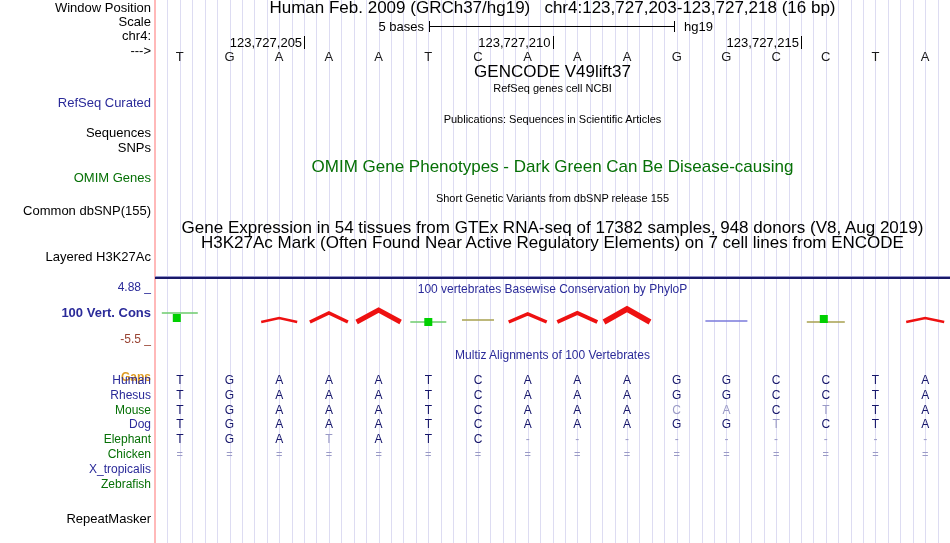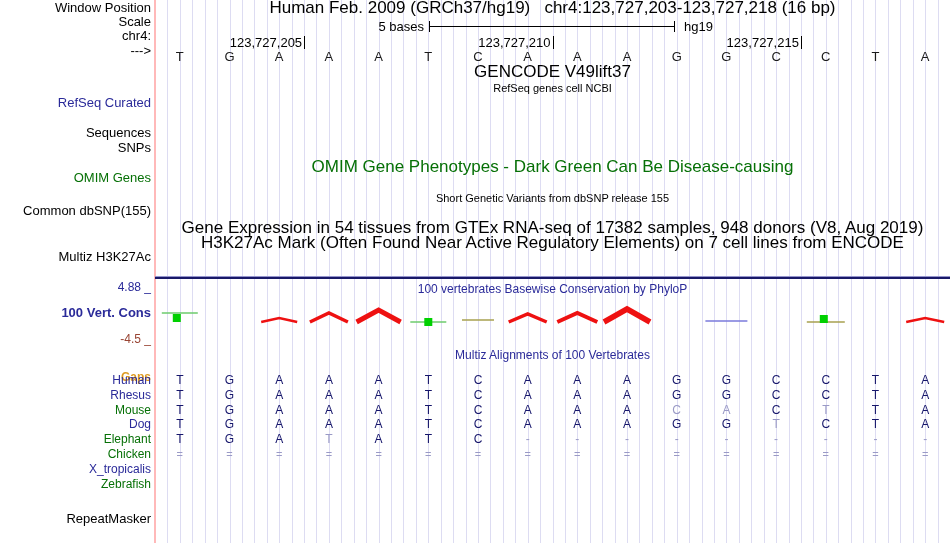--- a/index.html
+++ b/index.html
@@ -125,40 +125,41 @@
       <div class="seqbase" style="left: 776.1px; top: 50px;">C</div>
       <div class="seqbase" style="left: 825.8px; top: 50px;">C</div>
       <div class="seqbase" style="left: 875.5px; top: 50px;">T</div>
       <div class="seqbase" style="left: 925.2px; top: 50px;">A</div>
     </div>
 
   <div class="ctitle" style="top:65px">GENCODE V49lift37</div>
   <div class="ctitle sm" style="top:81px">RefSeq genes cell NCBI</div>
   <div class="llabel" style="top: 96px; color: rgb(42, 42, 153);">RefSeq Curated</div>
 
+  <div class="ctitle sm" style="top:112px">Publications: Sequences in Scientific Articles</div>
   <div class="llabel" style="top:126px">Sequences</div>
   <div class="llabel" style="top:141px">SNPs</div>
 
   <div class="ctitle" style="top: 160px; color: rgb(6, 112, 6);">OMIM Gene Phenotypes - Dark Green Can Be Disease-causing</div>
   <div class="llabel" style="top: 171px; color: rgb(6, 112, 6);">OMIM Genes</div>
 
   <div class="ctitle sm" style="top:191px">Short Genetic Variants from dbSNP release 155</div>
   <div class="llabel" style="top:204px">Common dbSNP(155)</div>
 
   <div class="ctitle" style="top:221px">Gene Expression in 54 tissues from GTEx RNA-seq of 17382 samples, 948 donors (V8, Aug 2019)</div>
   <div class="ctitle" style="top:236px">H3K27Ac Mark (Often Found Near Active Regulatory Elements) on 7 cell lines from ENCODE</div>
-  <div class="llabel" style="top:250px">Multiz H3K27Ac</div>
+  <div class="llabel" style="top:250px">Layered H3K27Ac</div>
 
   <div class="hline" id="cons-border-light" style="top: 276px; left: 155px; width: 795px; height: 1px; background: rgb(149, 149, 204);"></div>
   <div class="hline" id="cons-border" style="top: 277px; left: 155px; width: 795px; height: 2px; background: rgb(25, 25, 104);"></div>
 
   <div class="llabel f12" style="top: 280px; color: rgb(42, 42, 153);">4.88 _</div>
   <div class="ctitle f12" style="top: 282px; color: rgb(42, 42, 153);">100 vertebrates Basewise Conservation by PhyloP</div>
   <div class="llabel" style="top: 306px; color: rgb(42, 42, 153); font-weight: bold;">100 Vert. Cons</div>
-  <div class="llabel f12" style="top: 332px; color: rgb(153, 68, 51);">-4.5 _</div>
+  <div class="llabel f12" style="top: 332px; color: rgb(153, 68, 51);">-5.5 _</div>
   <svg id="wiggle" style="position:absolute;left:155px;top:276px" width="795" height="72">
       <rect x="6.8" y="36.25" width="36" height="1.5" fill="#6ecc6e"></rect>
       <rect x="17.8" y="38.0" width="8" height="8" fill="#00d000"></rect>
       <path d="M 106.2 46 L 124.2 42 L 142.2 46" fill="none" stroke="#ee1111" stroke-width="2.5"></path>
       <path d="M 154.9 46 L 173.9 37 L 192.9 46" fill="none" stroke="#ee1111" stroke-width="3.5"></path>
       <path d="M 201.6 46 L 223.6 34 L 245.6 46" fill="none" stroke="#ee1111" stroke-width="5"></path>
       <rect x="255.3" y="45.25" width="36" height="1.5" fill="#6ecc6e"></rect>
       <rect x="269.3" y="42.0" width="8" height="8" fill="#00d000"></rect>
       <rect x="307.0" y="43.25" width="32" height="1.5" fill="#a8a150"></rect>
       <path d="M 353.7 46 L 372.7 38 L 391.7 46" fill="none" stroke="#ee1111" stroke-width="3.5"></path>

